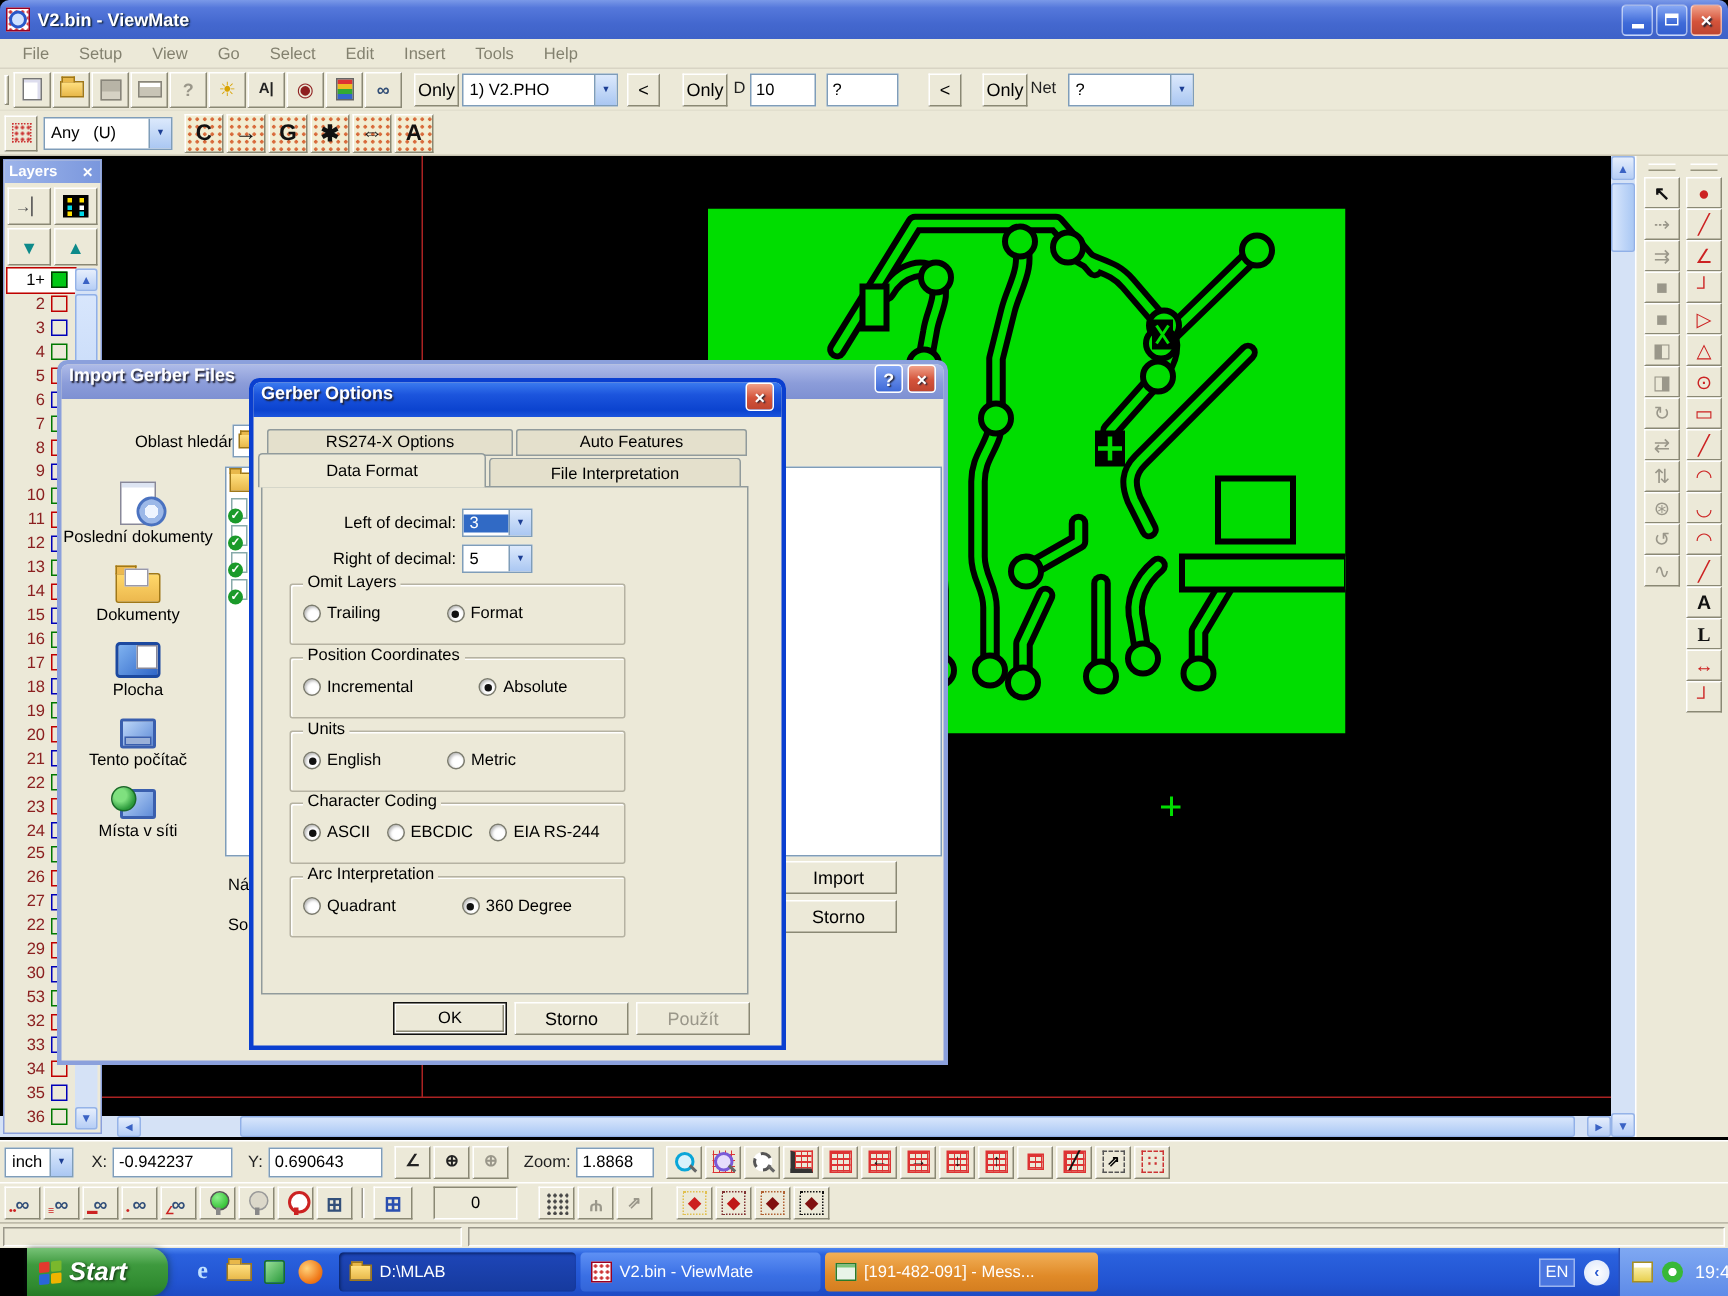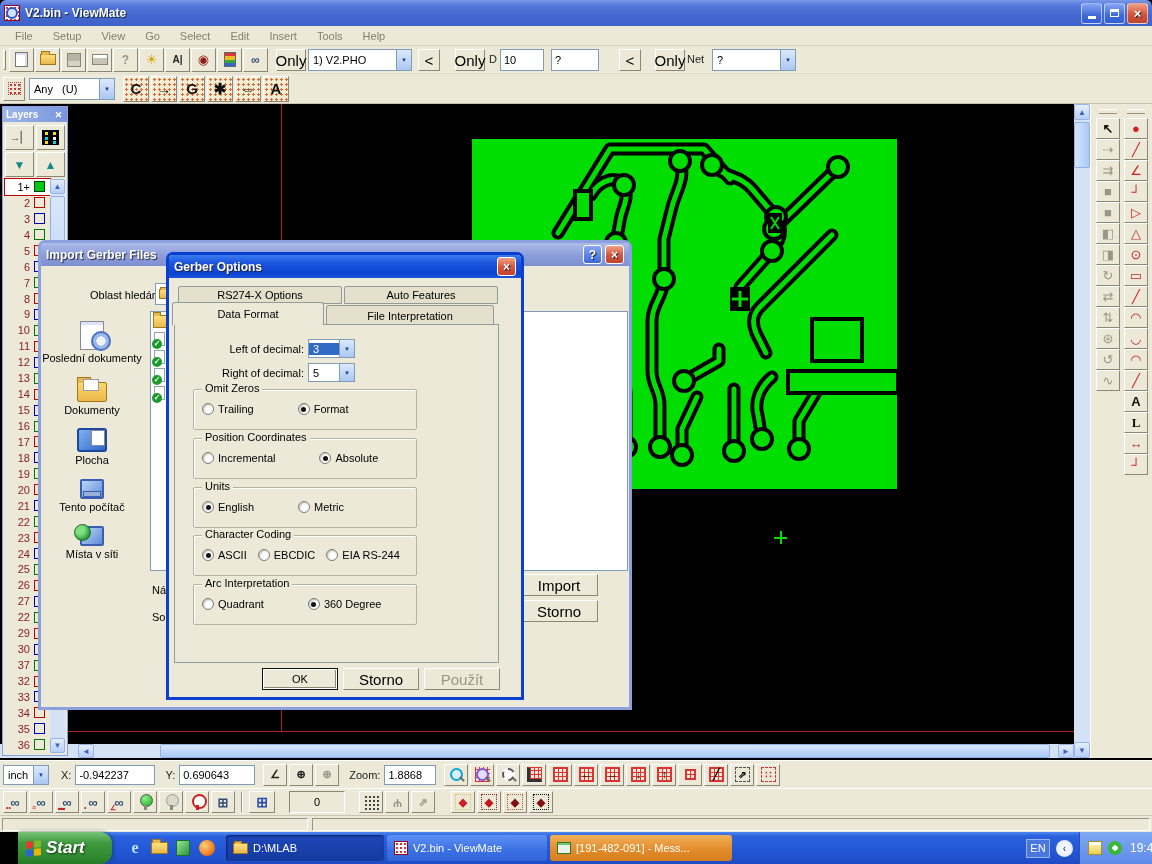--- a/index.html
+++ b/index.html
@@ -40,21 +40,21 @@
 .ic-blue{color:#2b4fb0;font-size:13px}
 .ic-star{color:#d8a200;font-size:13px}
 .ic-glass{color:#334f77;font-weight:bold}
 .ic-page{width:13px;height:15px;background:#fff;border:1px solid #777;box-shadow:inset -2px 2px 0 #dde}
 .ic-folder{width:16px;height:11px;background:linear-gradient(#ffe080,#e8b84a);border:1px solid #a07818;position:relative}
 .ic-folder::before{content:"";position:absolute;left:0;top:-4px;width:7px;height:3px;background:#e8b84a;border:1px solid #a07818;border-bottom:none}
 .ic-disk{width:14px;height:14px;background:#b8b4a6;border:1px solid #88857a;box-shadow:inset 0 -5px 0 #d6d2c4}
 .ic-print{width:16px;height:11px;background:#c8c4b6;border:1px solid #88857a;box-shadow:inset 0 3px 0 #fff}
 .ic-stripes{width:12px;height:15px;border:1px solid #666;background:linear-gradient(180deg,#d33 0 25%,#eb2 25% 50%,#3a3 50% 75%,#36c 75% 100%)}
 .lbl{font-size:11px;color:#222}
-.btn{background:#ECE9D8;border:1px solid;border-color:#fff #8a8874 #8a8874 #fff;display:flex;align-items:center;justify-content:center;font-size:15px}
+.btn{background:#ECE9D8;border:1px solid;border-color:#fff #8a8874 #8a8874 #fff;display:flex;align-items:center;justify-content:center;font-size:12px}
 .field{border:1px solid #7f9db9;background:#fff;font:11px "Liberation Sans",sans-serif;padding:1px 3px}
 .combo{display:inline-flex;background:#fff;border:1px solid #7f9db9;align-items:center;overflow:hidden}
 .cval{flex:1;padding:0 4px;white-space:nowrap;overflow:hidden;font-weight:normal;font-style:normal}
 .pre{white-space:pre}
 .carr{width:15px;align-self:stretch;display:flex;align-items:center;justify-content:center;font-size:6px;color:#1c3e94;
  background:linear-gradient(#dce9fc,#aac7f2);border-left:1px solid #7f9db9;font-style:normal}
 
 .only1{position:absolute;left:276px;top:3px;width:30px;height:22px}
 .layercombo{position:absolute;left:308px;top:3px;width:104px;height:22px}
 .prev1{position:absolute;left:418px;top:3px;width:22px;height:22px}
@@ -115,21 +115,21 @@
 .lrow{display:flex;align-items:center;height:15.94px}
 .lnum{width:26px;text-align:right;color:#8B2020;font-size:11px;padding-right:1px}
 .lrow.sel{background:#fff;outline:1px solid #C00000}
 .lrow.sel .lnum{color:#000}
 .sw{width:11px;height:11px;margin-left:3px;border:1px solid;background:transparent}
 .sw-r{border-color:#C00000}.sw-b{border-color:#0000B8}.sw-g{border-color:#007800}
 .sw-gf{background:#00C814;border-color:#003800}
 .lsb{position:absolute;right:0;top:0;width:15px;bottom:0;background:#d5e2f6}
 
 .dlg{position:absolute;background:#ECE9D8;border:3px solid #8ba0dc;border-radius:7px 7px 0 0}
-.dtitle{height:23px;display:flex;align-items:center;padding:0 5px;color:#fff;font-weight:bold;font-size:12px;
+.dtitle{height:23px;display:flex;padding:0 5px;color:#fff;font-weight:bold;font-size:12px;
  border-radius:4px 4px 0 0;text-shadow:1px 1px 1px #223}
 .dtitle .dbtns{margin-left:auto;display:flex;gap:3px}
 .dbtn{width:19px;height:19px;border-radius:3px;border:1px solid #fff;display:flex;align-items:center;justify-content:center;
  color:#fff;font-weight:bold;font-size:12px}
 .dhelp{background:linear-gradient(#86a7f4,#3e6ad8)}
 .dclose{background:linear-gradient(#F0A088,#D4533A 55%,#BE4530)}
 .imp{left:38px;top:240px;width:594px;height:470px;z-index:3}
 .imp .dtitle{background:linear-gradient(180deg,#aebbe8 0%,#8b9cd9 55%,#7e90d2 100%)}
 .ger{left:166px;top:252px;width:358px;height:448px;z-index:4;border-color:#0a3fd0}
 .ger .dtitle{background:linear-gradient(180deg,#3a7bf0 0%,#1c55dd 35%,#0b43cf 80%,#1c55dd 100%)}
@@ -708,21 +708,21 @@
         </div>
           <div class="lrow">
           <span class="lnum">29</span>
           <span class="sw sw-r"></span>
         </div>
           <div class="lrow">
           <span class="lnum">30</span>
           <span class="sw sw-b"></span>
         </div>
           <div class="lrow">
-          <span class="lnum">37</span>
+          <span class="lnum">53</span>
           <span class="sw sw-g"></span>
         </div>
           <div class="lrow">
           <span class="lnum">32</span>
           <span class="sw sw-r"></span>
         </div>
           <div class="lrow">
           <span class="lnum">33</span>
           <span class="sw sw-b"></span>
         </div>
@@ -818,21 +818,21 @@
       <b class="cval selval">3</b>
         <i class="carr">▼</i>
     </span>
     <span class="declbl dl2" style="z-index:2">Right of decimal:</span>
     <span class="combo dcombo dc2" style="z-index:2">
       <b class="cval">5</b>
         <i class="carr">▼</i>
     </span>
 
     <div class="grp g-omit" style="z-index:2">
-      <span class="gl">Omit Zeros</span>
+      <span class="gl">Omit Layers</span>
       <span class="radios">
 
       <label class="radio">
             <i class="rb"></i>
             <b>Trailing</b>
           </label>
           <label class="radio">
             <i class="rb on"></i>
             <b>Format</b>
           </label>

